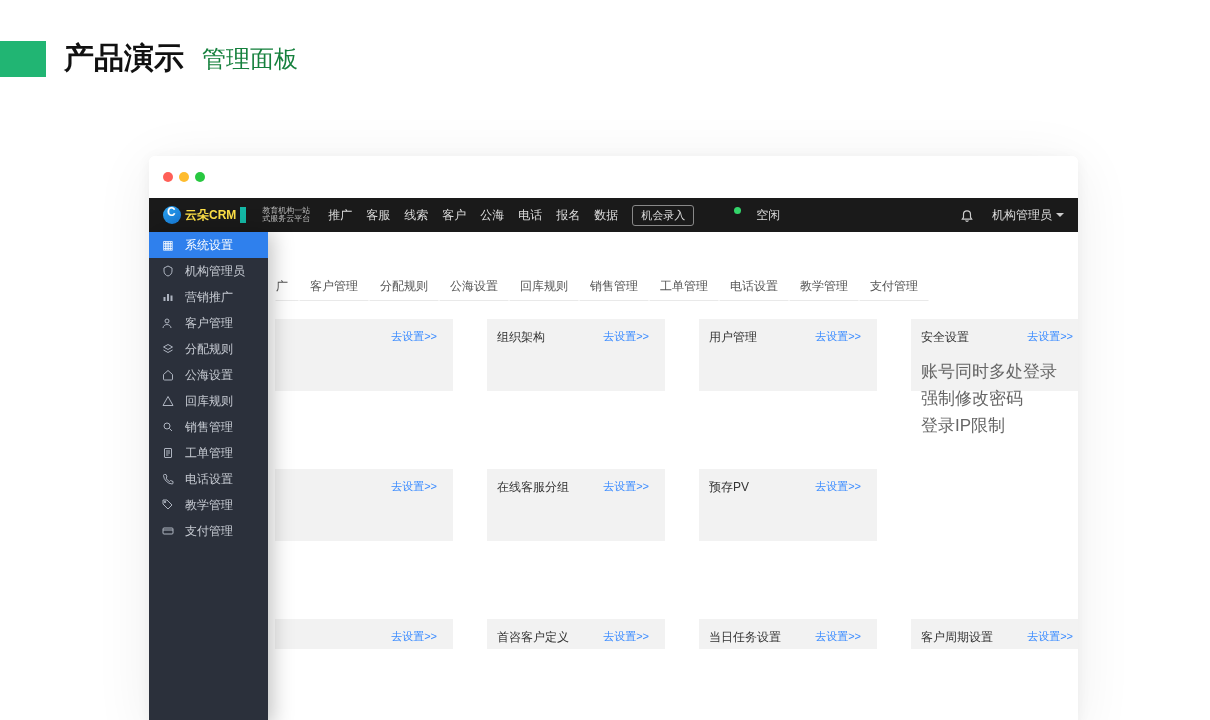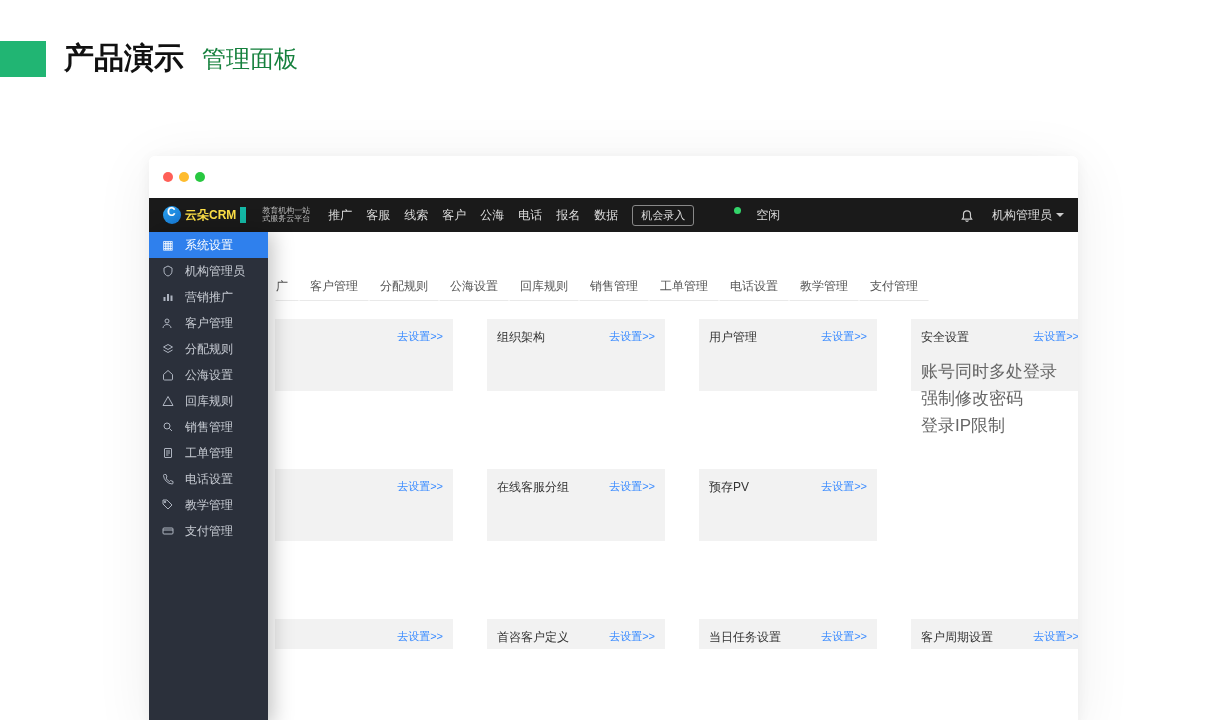--- a/index.html
+++ b/index.html
@@ -206,21 +206,21 @@
     background: #f2f2f2;
     height: 72px;
     padding: 10px 10px;
     font-size: 12px;
     color: #333;
     position: relative;
   }
   .card-title { font-weight: 500; color: #333; }
   .go-link {
     position: absolute;
-    right: 10px;
+    right: 16px;
     top: 10px;
     color: #3a8bff;
     font-size: 11px;
     cursor: pointer;
   }
   .card-lines {
     margin-top: 14px;
     font-size: 17px;
     color: #666;
     display: flex;

